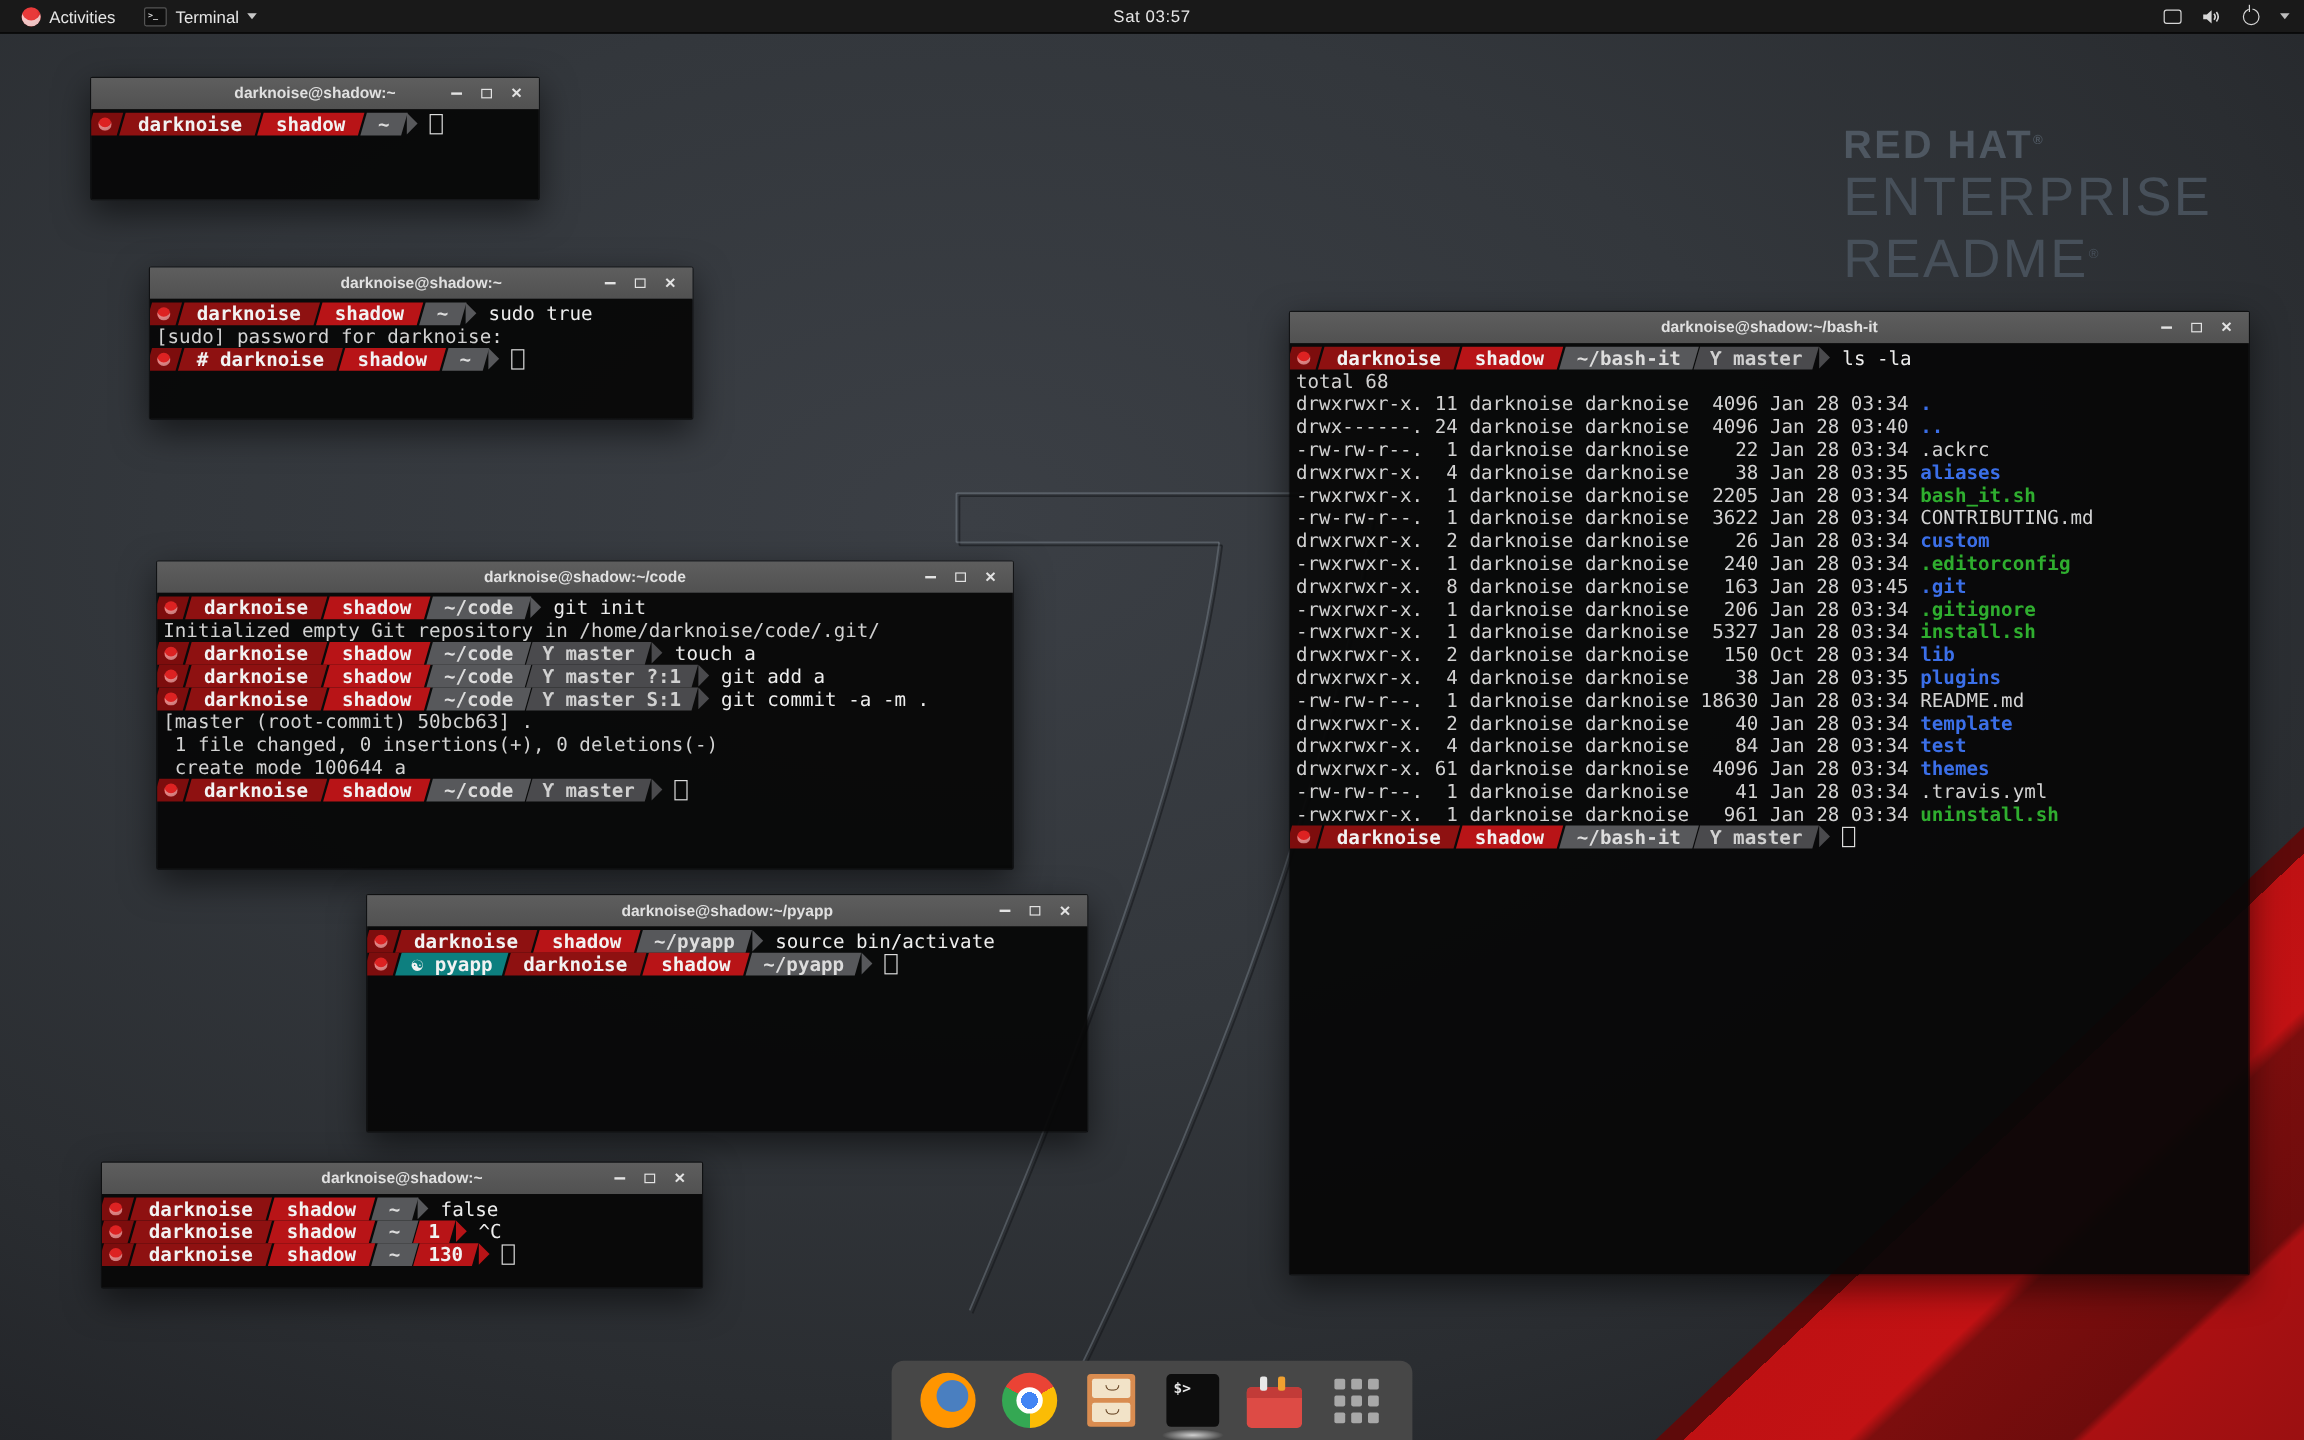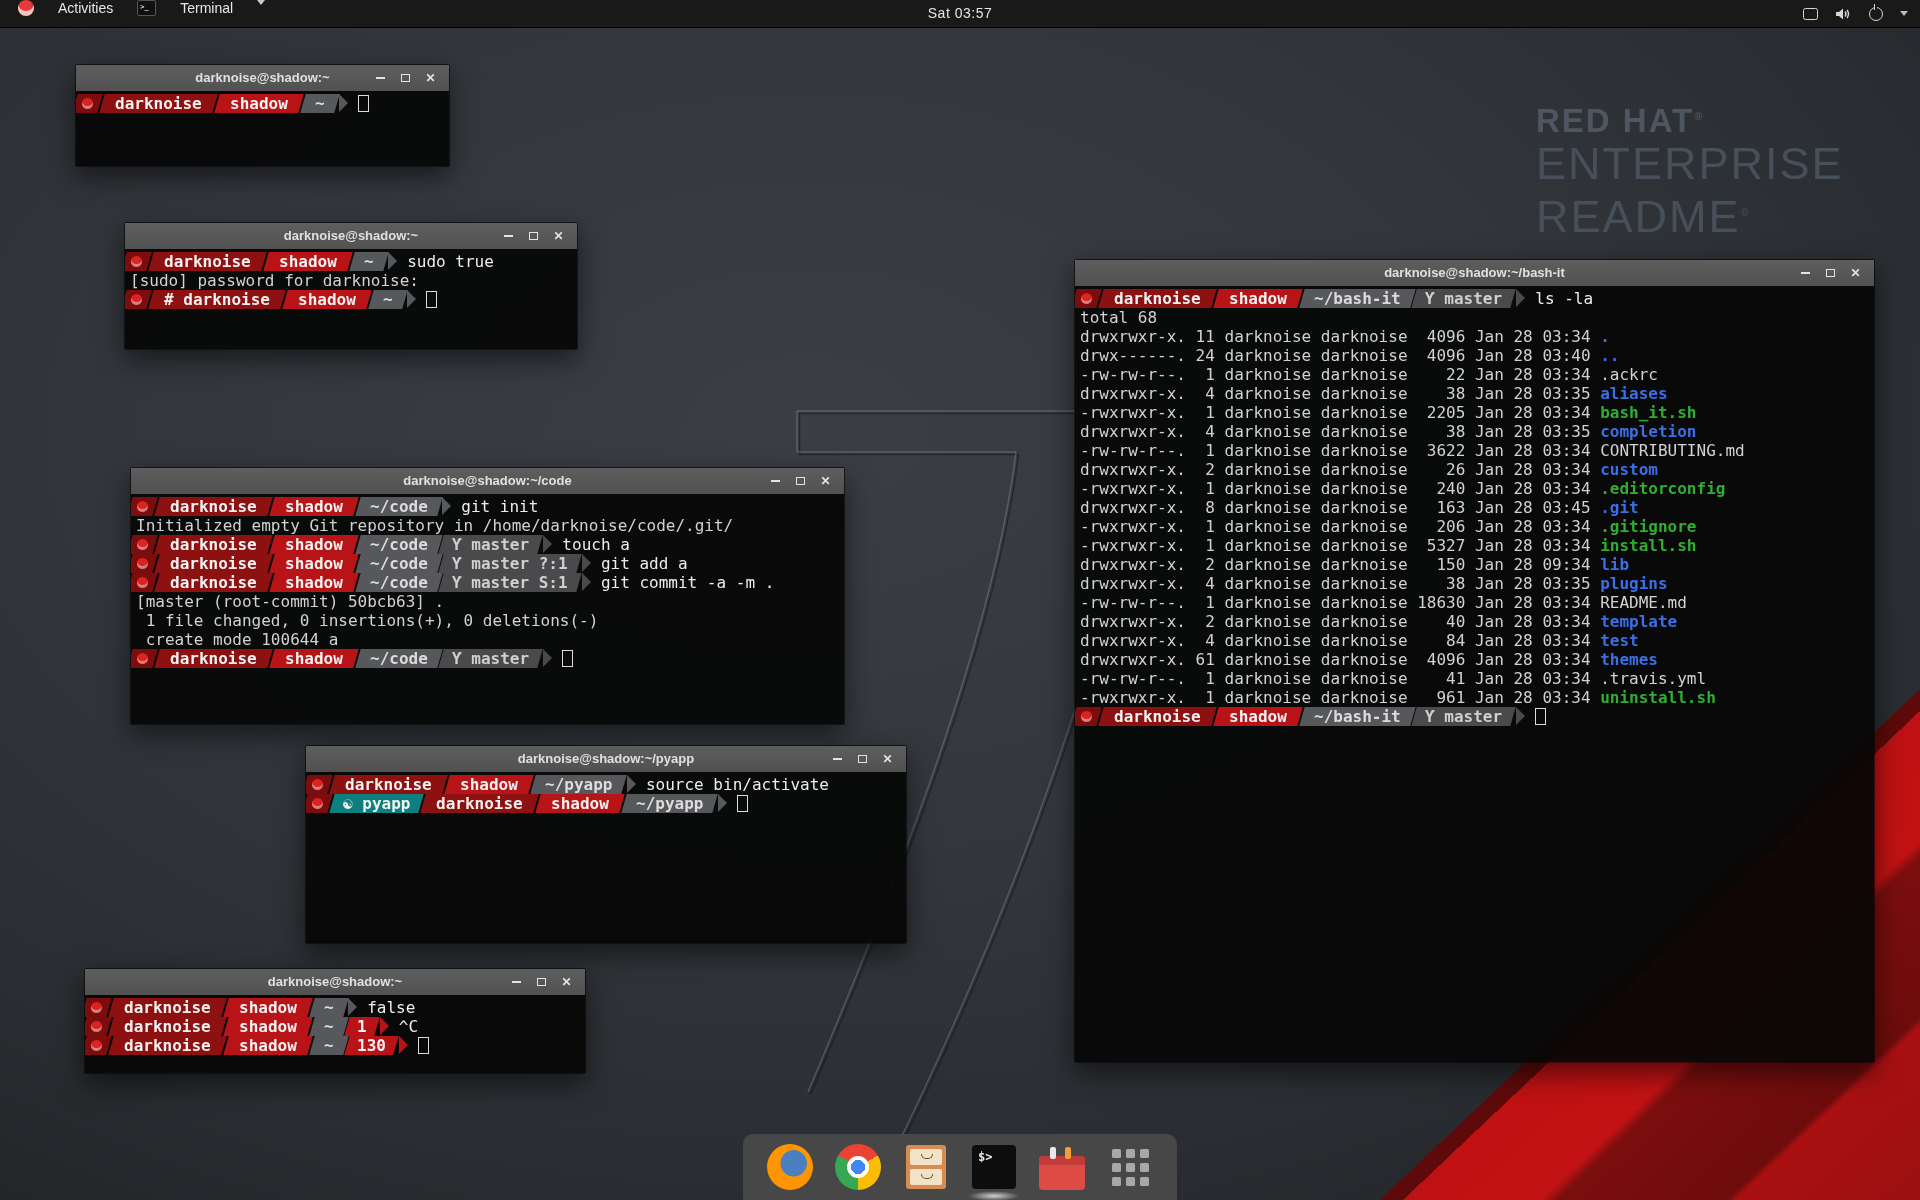--- a/index.html
+++ b/index.html
@@ -9,21 +9,21 @@
   
   #stripes{position:absolute;left:944px;top:1612px;width:3000px;height:700px;
     transform:rotate(-43.4deg);transform-origin:0 0;
     background:linear-gradient(180deg,#5e0a0a 0px,#5e0a0a 16px,#bf1113 16px,#c21214 110px,#7c0e0e 122px,#6e0c0c 238px,#aa1012 245px,#9a1011 378px,#7c0d0d 382px,#600a0a 700px);}
   
   #seven{position:absolute;inset:0;pointer-events:none;}
   
   #topbar{position:absolute;left:0;top:0;width:1920px;height:27px;background:#191919;
     border-bottom:1px solid #000;color:#e6e6e6;font-size:14px;z-index:50;}
   .tb-left{position:absolute;left:10px;top:0;height:27px;display:flex;align-items:center;gap:8px;}
-  .tb-item{display:flex;align-items:flex-start;gap:24px;height:27px;padding:0 8px;}
+  .tb-item{display:flex;align-items:center;gap:7px;height:27px;padding:0 8px;}
   .rh-icon{width:16px;height:16px;border-radius:50%;background:radial-gradient(circle at 38% 32%, #e83a3a 0 45%, #b01010 100%);
     box-shadow:inset 0 -5px 0 rgba(245,245,245,.75);}
   .term-mini{width:15px;height:14px;background:#101010;border:1px solid #555;border-radius:2px;
     color:#ddd;font:bold 7px "DejaVu Sans Mono",monospace;line-height:12px;padding-left:2px;}
   .tb-arrow{width:0;height:0;border-left:4px solid transparent;border-right:4px solid transparent;border-top:5px solid #c8c8c8;}
   #clock{position:absolute;left:50%;top:0;transform:translateX(-50%);line-height:27px;letter-spacing:.5px;}
   .tb-right{position:absolute;right:12px;top:0;height:27px;display:flex;align-items:center;gap:17px;}
   .scr-icon{width:13px;height:10px;border:1.6px solid #d6d6d6;border-radius:2.5px;}
   .pow-icon{position:relative;width:12px;height:12px;border:1.6px solid #d6d6d6;border-radius:50%;}
   .pow-icon::after{content:"";position:absolute;left:4px;top:-4px;width:1.8px;height:6px;background:#191919;
@@ -222,28 +222,27 @@
           <div class="wbtn close">✕</div>
         </div></div>
       <div class="tbody">
         <div class="trow"><span class="seg sg-hat"><span class="hatic"></span></span><span class="seg sg-user"><span class="st">darknoise</span></span><span class="seg sg-host"><span class="st">shadow</span></span><span class="seg sg-path"><span class="st">~/bash-it</span></span><span class="seg sg-git"><span class="st">Ƴ master</span></span><span class="parrow" style="border-left-color: rgb(74, 74, 77);"></span><span class="cmd">ls -la</span></div>
         <div class="tout">total 68</div>
         <div class="tout"><span>drwxrwxr-x. 11 darknoise darknoise  4096 Jan 28 03:34 </span><span class="fn-dir">.</span></div>
         <div class="tout"><span>drwx------. 24 darknoise darknoise  4096 Jan 28 03:40 </span><span class="fn-dir">..</span></div>
         <div class="tout"><span>-rw-rw-r--.  1 darknoise darknoise    22 Jan 28 03:34 </span><span class="fn-plain">.ackrc</span></div>
         <div class="tout"><span>drwxrwxr-x.  4 darknoise darknoise    38 Jan 28 03:35 </span><span class="fn-dir">aliases</span></div>
         <div class="tout"><span>-rwxrwxr-x.  1 darknoise darknoise  2205 Jan 28 03:34 </span><span class="fn-exec">bash_it.sh</span></div>
-        <div class="tout"><span>drwxrwxr-x.  4 darknoise darknoise    38 Jan 28 03:35 </span><span class="fn-dir">completion</span></div>
         <div class="tout"><span>-rw-rw-r--.  1 darknoise darknoise  3622 Jan 28 03:34 </span><span class="fn-plain">CONTRIBUTING.md</span></div>
         <div class="tout"><span>drwxrwxr-x.  2 darknoise darknoise    26 Jan 28 03:34 </span><span class="fn-dir">custom</span></div>
         <div class="tout"><span>-rwxrwxr-x.  1 darknoise darknoise   240 Jan 28 03:34 </span><span class="fn-exec">.editorconfig</span></div>
         <div class="tout"><span>drwxrwxr-x.  8 darknoise darknoise   163 Jan 28 03:45 </span><span class="fn-dir">.git</span></div>
         <div class="tout"><span>-rwxrwxr-x.  1 darknoise darknoise   206 Jan 28 03:34 </span><span class="fn-exec">.gitignore</span></div>
         <div class="tout"><span>-rwxrwxr-x.  1 darknoise darknoise  5327 Jan 28 03:34 </span><span class="fn-exec">install.sh</span></div>
-        <div class="tout"><span>drwxrwxr-x.  2 darknoise darknoise   150 Jan 28 09:34 </span><span class="fn-dir">lib</span></div>
+        <div class="tout"><span>drwxrwxr-x.  2 darknoise darknoise   150 Oct 28 03:34 </span><span class="fn-dir">lib</span></div>
         <div class="tout"><span>drwxrwxr-x.  4 darknoise darknoise    38 Jan 28 03:35 </span><span class="fn-dir">plugins</span></div>
         <div class="tout"><span>-rw-rw-r--.  1 darknoise darknoise 18630 Jan 28 03:34 </span><span class="fn-plain">README.md</span></div>
         <div class="tout"><span>drwxrwxr-x.  2 darknoise darknoise    40 Jan 28 03:34 </span><span class="fn-dir">template</span></div>
         <div class="tout"><span>drwxrwxr-x.  4 darknoise darknoise    84 Jan 28 03:34 </span><span class="fn-dir">test</span></div>
         <div class="tout"><span>drwxrwxr-x. 61 darknoise darknoise  4096 Jan 28 03:34 </span><span class="fn-dir">themes</span></div>
         <div class="tout"><span>-rw-rw-r--.  1 darknoise darknoise    41 Jan 28 03:34 </span><span class="fn-plain">.travis.yml</span></div>
         <div class="tout"><span>-rwxrwxr-x.  1 darknoise darknoise   961 Jan 28 03:34 </span><span class="fn-exec">uninstall.sh</span></div>
         <div class="trow"><span class="seg sg-hat"><span class="hatic"></span></span><span class="seg sg-user"><span class="st">darknoise</span></span><span class="seg sg-host"><span class="st">shadow</span></span><span class="seg sg-path"><span class="st">~/bash-it</span></span><span class="seg sg-git"><span class="st">Ƴ master</span></span><span class="parrow" style="border-left-color: rgb(74, 74, 77);"></span><span class="cursor"></span></div>
       </div>
     </div>

